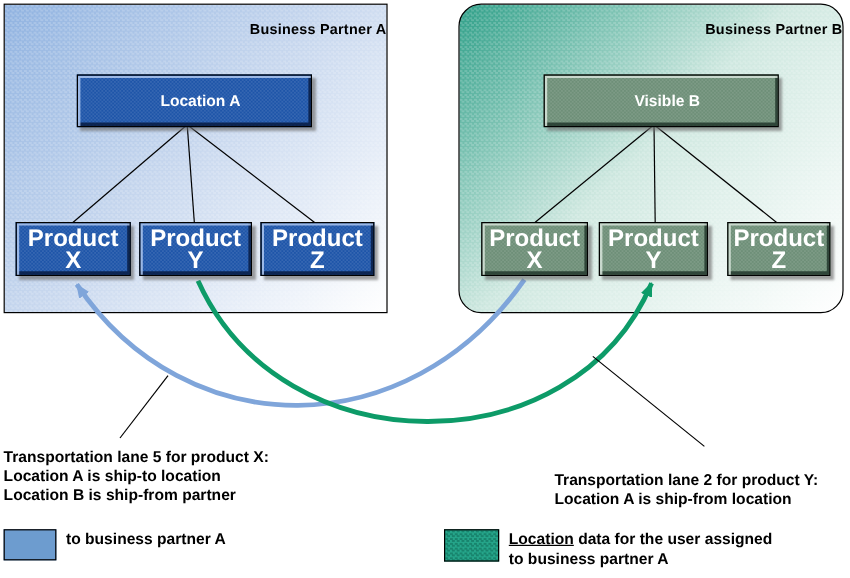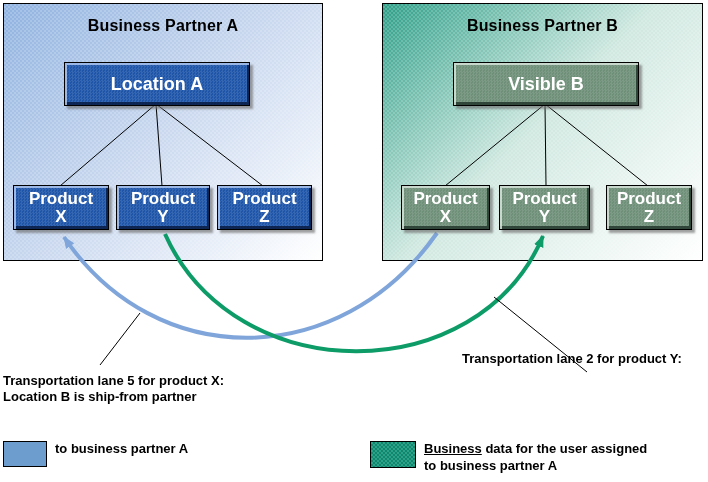--- a/index.html
+++ b/index.html
@@ -11,59 +11,59 @@
   .panel{position:absolute;top:3px;height:256px;border:1px solid #000;}
   .panel-a{left:3px;width:318px;
     background-image:
       repeating-conic-gradient(rgba(255,255,255,0.18) 0% 25%, rgba(0,0,0,0) 0% 50%),
       linear-gradient(135deg, var(--panel-a-start) 0%, #c7d7ee 48%, #ffffff 100%);
     background-size:4px 4px,100% 100%;}
   .panel-b{left:382px;width:319px;
     background-image:
       repeating-conic-gradient(rgba(255,255,255,0.18) 0% 25%, rgba(0,0,0,0) 0% 50%),
       linear-gradient(135deg, var(--panel-b-start) 0%, #cfe8e0 48%, #ffffff 100%);
-    background-size:4px 4px,100% 100%;}
-  .panel-title{position:absolute;top:13px;left:0;width:100%;text-align:center;
-    font-size:16px;font-weight:bold;letter-spacing:0.2px;}
+    background-size:4px 4px,100% 100%;border-radius:19px;}
+  .panel-title{position:absolute;top:13px;left:0;width:100%;text-align:right;
+    font-size:12px;font-weight:bold;letter-spacing:0.2px;}
   
   .node{position:absolute;display:flex;flex-direction:column;align-items:center;justify-content:center;
     border:1px solid #000;color:#fff;text-align:center;}
   .node-a{background-color:var(--node-a);
     background-image:repeating-conic-gradient(rgba(255,255,255,0.10) 0% 25%, rgba(0,0,0,0) 0% 50%);
     background-size:3px 3px;
     box-shadow:3px 3px 2px rgba(110,110,110,0.65),
       inset 2px 2px 0 rgba(175,200,240,0.85),
       inset -2px -3px 0 rgba(6,24,60,0.8);}
   .node-b{background-color:var(--node-b);
     background-image:repeating-conic-gradient(rgba(255,255,255,0.10) 0% 25%, rgba(0,0,0,0) 0% 50%);
     background-size:3px 3px;
     box-shadow:3px 3px 2px rgba(110,110,110,0.65),
       inset 2px 2px 0 rgba(215,228,218,0.85),
       inset -2px -3px 0 rgba(30,50,40,0.8);}
-  .loc{font-size:18px;line-height:14px;}
+  .loc{font-size:13px;line-height:14px;padding-left:10px;}
   .loc-a{left:64px;top:62px;width:184px;height:42px;}
   .loc-b{left:453px;top:62px;width:184px;height:42px;}
-  .prod{font-size:17px;line-height:18px;justify-content:center;}
+  .prod{font-size:20px;line-height:18px;justify-content:center;}
   .prod-ax{left:13px; top:185px;width:94px;height:43px;}
   .prod-ay{left:116px;top:185px;width:92px;height:43px;}
   .prod-az{left:217px;top:185px;width:93px;height:43px;}
   .prod-bx{left:401px;top:185px;width:87px;height:43px;}
   .prod-by{left:499px;top:185px;width:89px;height:43px;}
   .prod-bz{left:606px;top:185px;width:84px;height:43px;}
   
   .overlay{position:absolute;left:0;top:0;width:708px;height:482px;pointer-events:none;}
   .thin{stroke:#000;stroke-width:1;fill:none;}
   .lane-blue{stroke:var(--lane-blue);stroke-width:4;fill:none;}
   .lane-green{stroke:var(--lane-green);stroke-width:4;fill:none;}
   .arrow-blue{fill:var(--lane-blue);}
   .arrow-green{fill:var(--lane-green);}
   
   .lane-note{position:absolute;font-size:13px;line-height:16px;font-weight:bold;white-space:nowrap;}
   .lane-note-1{left:3px;top:373px;}
-  .lane-note-2{left:462px;top:351px;}
+  .lane-note-2{left:462px;top:392px;}
   
   .swatch{position:absolute;border:1px solid #000;}
   .swatch-visible{left:3px;top:441px;width:42px;height:24px;background:var(--swatch-visible);}
   .swatch-invisible{left:370px;top:441px;width:44px;height:25px;
     background-color:var(--swatch-invisible);
     background-image:repeating-conic-gradient(rgba(0,70,55,0.35) 0% 25%, rgba(0,0,0,0) 0% 50%);
     background-size:4px 4px;}
   .legend-text{position:absolute;font-size:13px;line-height:17px;font-weight:bold;white-space:nowrap;}
   .legend-text-visible{left:55px;top:440px;}
   .legend-text-invisible{left:424px;top:440px;}
@@ -134,30 +134,32 @@
     <span>Product</span>
     <span>Y</span>
   </div>
   <div class="node node-b prod prod-bz">
     <span>Product</span>
     <span>Z</span>
   </div>
 
   <div class="lane-note lane-note-1">
     <div>Transportation lane 5 for product X:</div>
+    <div>Location A is ship-to location</div>
     <div>Location B is ship-from partner</div>
   </div>
   <div class="lane-note lane-note-2">
     <div>Transportation lane 2 for product Y:</div>
+    <div>Location A is ship-from location</div>
   </div>
 
   <div class="swatch swatch-visible"></div>
   <div class="legend-text legend-text-visible">
     <div>to business partner A</div>
   </div>
 
   <div class="swatch swatch-invisible"></div>
   <div class="legend-text legend-text-invisible">
-    <div><span class="lt-em-underline">Business</span><span> data for the user assigned</span></div>
+    <div><span class="lt-em-underline">Location</span><span> data for the user assigned</span></div>
     <div>to business partner A</div>
   </div>
 
 </div>
 
 </body></html>

